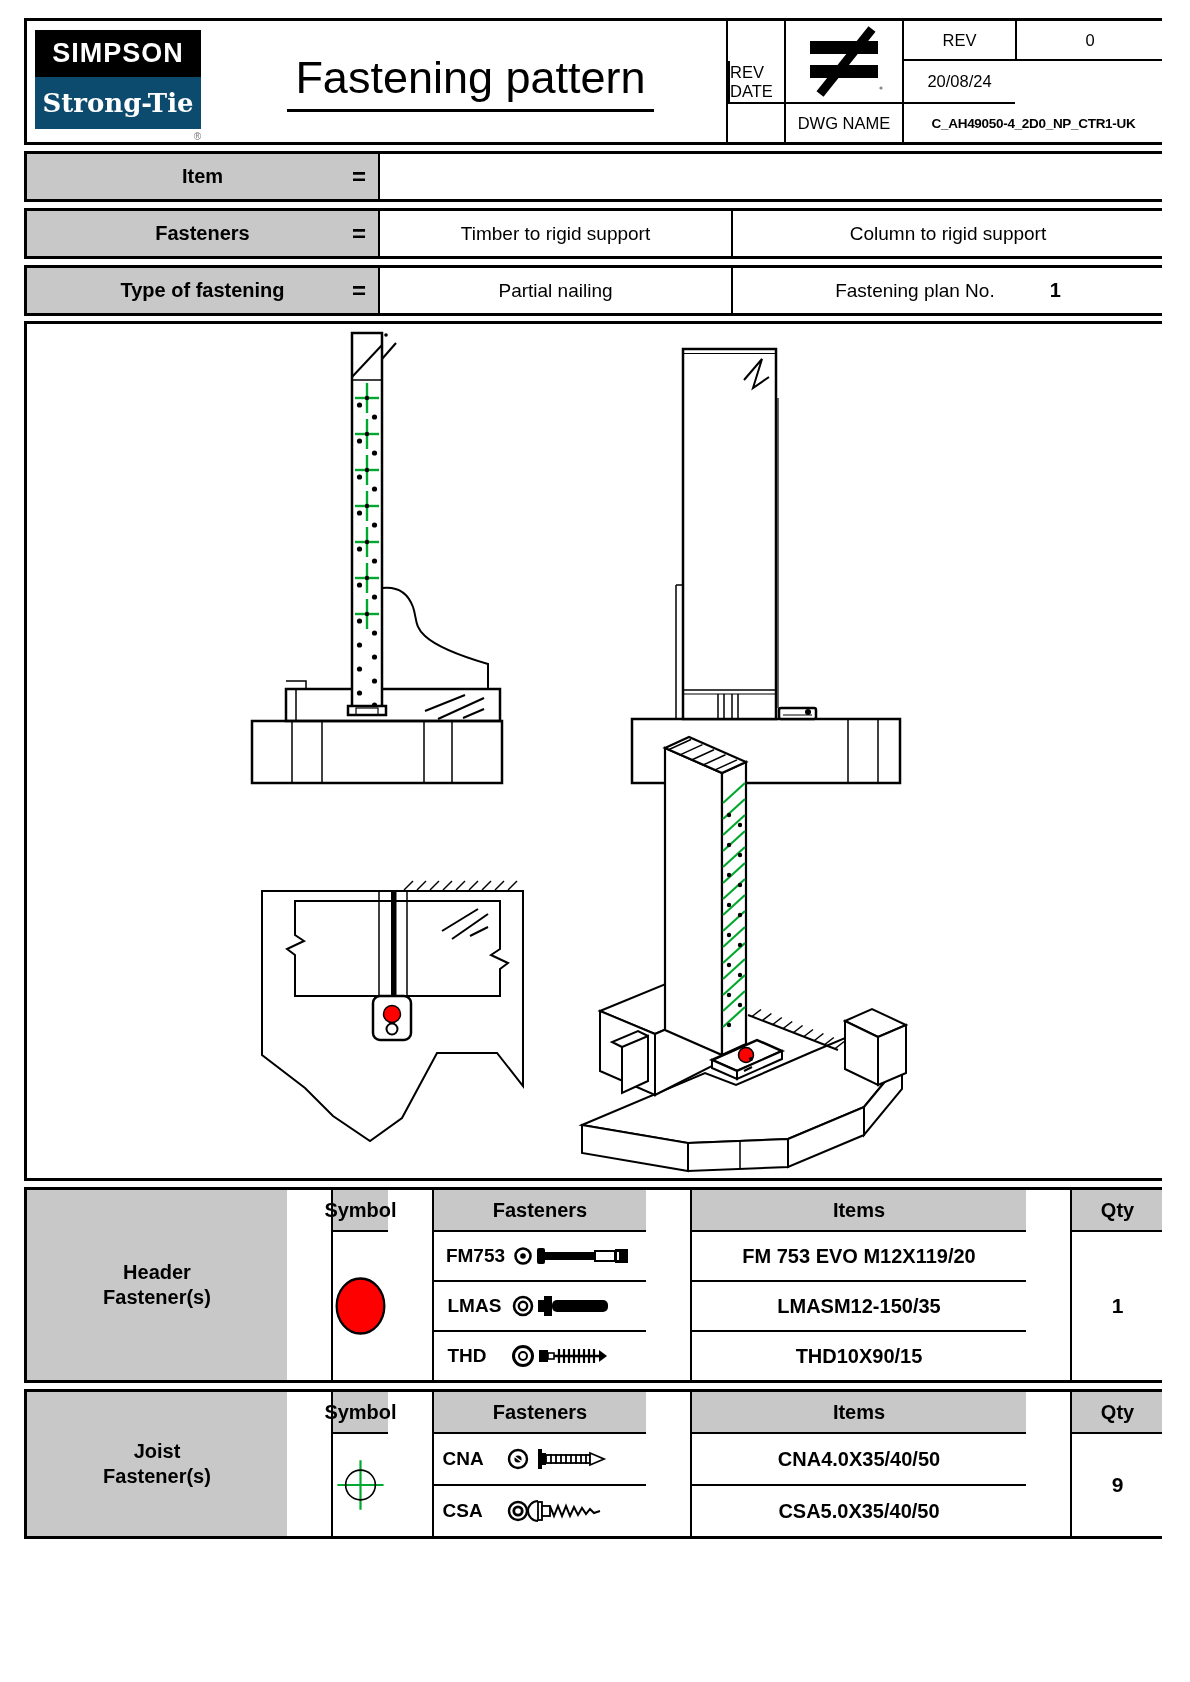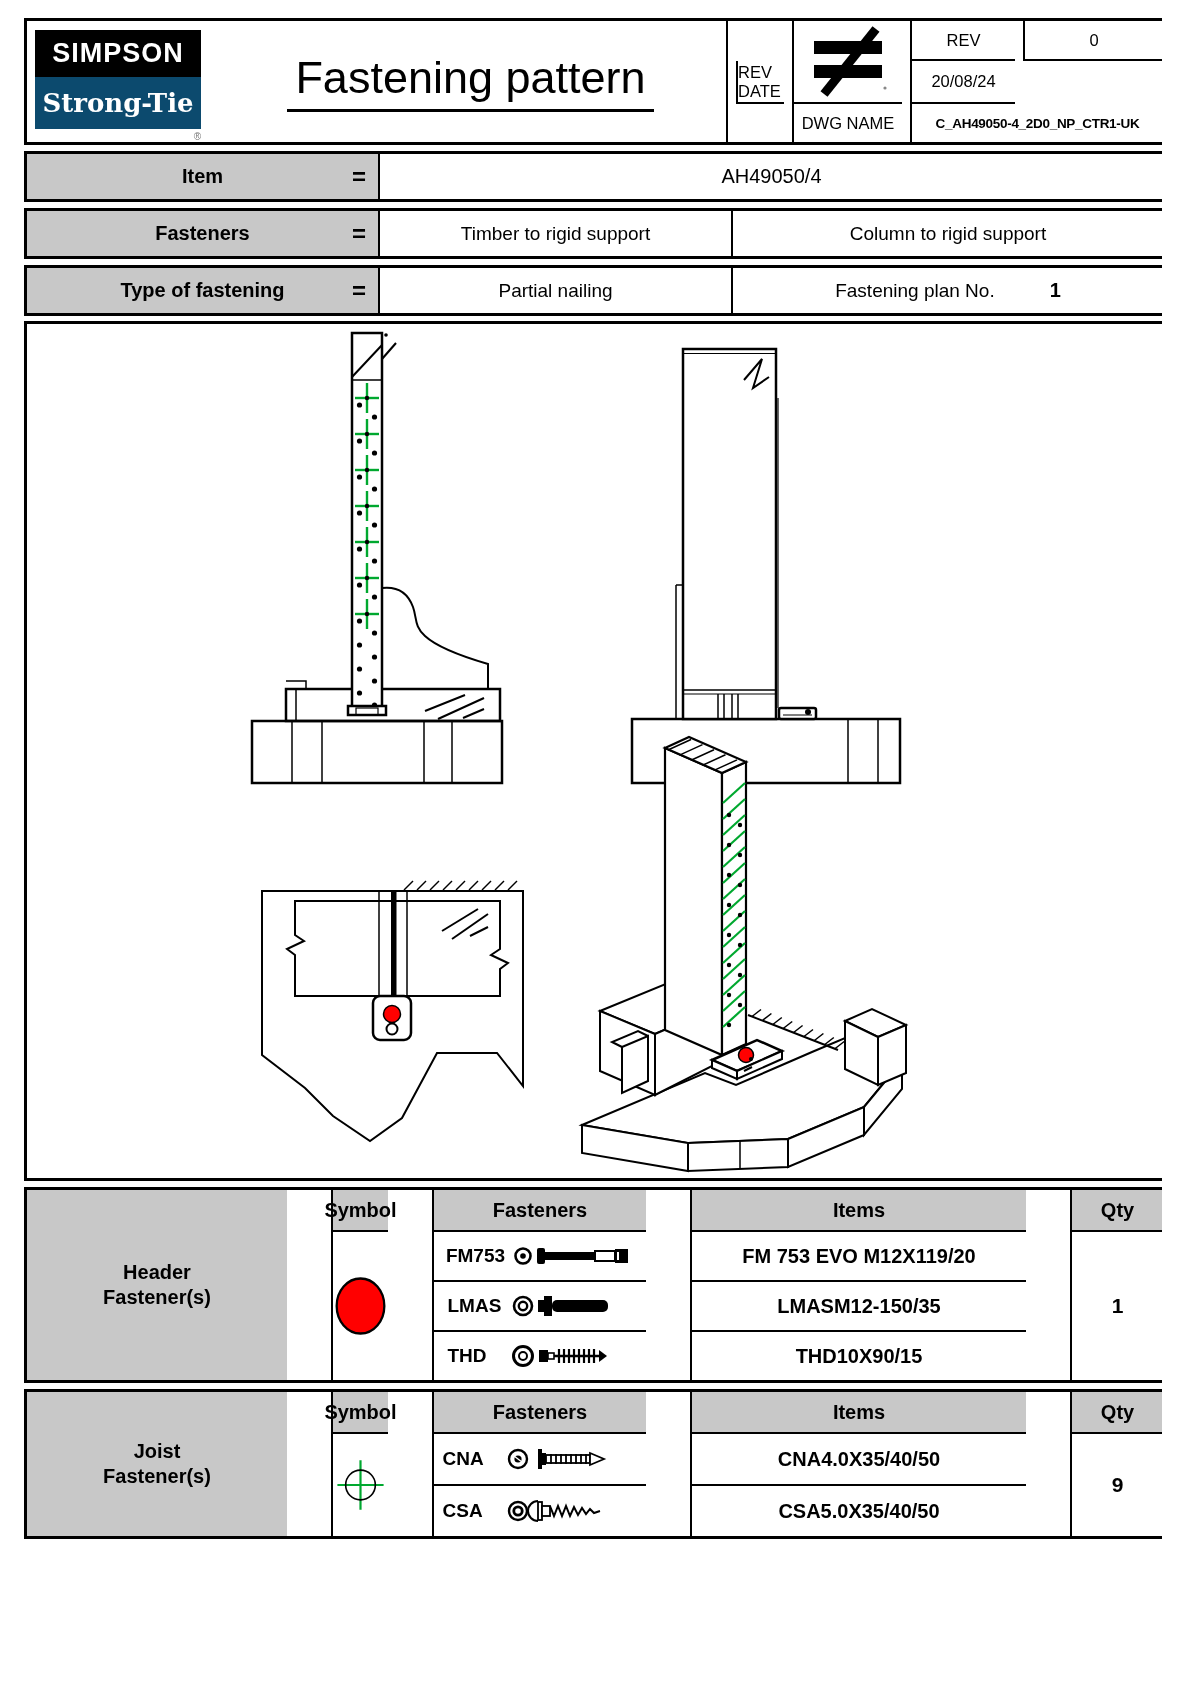--- a/index.html
+++ b/index.html
@@ -12,21 +12,21 @@
   .logo{width:188px;padding:9px 0 0 8px;position:relative;box-sizing:border-box;}
   .logo-black{width:166px;height:47px;background:#000;color:#fff;font-weight:bold;
               font-size:27px;display:flex;align-items:center;justify-content:center;letter-spacing:1px;}
   .logo-orange{width:166px;height:52px;background:#0c4a6e;color:#fff;font-weight:bold;
                font-size:26px;font-family:"DejaVu Serif",serif;display:flex;align-items:center;justify-content:center;}
   .logo-reg{position:absolute;right:14px;bottom:0px;font-size:10px;color:#777;}
   .title-wrap{flex:1;display:flex;align-items:center;justify-content:center;}
   .title{font-size:45px;border-bottom:3px solid #000;padding:0 8px 5px;}
   .tblock{width:435px;border-left:2.5px solid #000;display:grid;
           grid-template-columns:56px 118px 113px 1fr;grid-template-rows:40px 43px 1fr;}
-  .tb{display:flex;align-items:center;justify-content:center;font-size:16.5px;box-sizing:border-box;margin-left:8px;}
+  .tb{display:flex;align-items:center;justify-content:center;font-size:16.5px;box-sizing:border-box;}
   .bl{border-left:2.5px solid #000;} .bb{border-bottom:2.5px solid #000;}
   .tb-sym{grid-column:2;grid-row:1/3;}
   .tb-dwg-lab{grid-column:2;grid-row:3;}
   .tb-dwg-val{grid-column:3/5;grid-row:3;font-size:13.5px;font-weight:bold;letter-spacing:-0.3px;}
   
   .irow{margin-top:6px;height:51px;display:grid;}
   .irow.r1{grid-template-columns:353px 1fr;}
   .irow.r23{grid-template-columns:353px 353px 1fr;}
   .ilabel{background:#C8C8C8;border-right:2.5px solid #000;position:relative;display:flex;
           align-items:center;justify-content:center;font-weight:bold;font-size:20px;}
@@ -84,21 +84,20 @@
         <div class="tb bl tb-dwg-lab">DWG NAME</div>
         <div class="tb bl tb-dwg-val">C_AH49050-4_2D0_NP_CTR1-UK</div>
       </div>
     </div>
 
     <div class="box irow r1">
       <div class="ilabel">
         <span>Item</span>
         <span class="ieq">=</span>
       </div>
-      <div class="ival" style="font-size:20px;">AH49050/4</div>
     </div>
 
     <div class="box irow r23">
       <div class="ilabel">
         <span>Fasteners</span>
         <span class="ieq">=</span>
       </div>
       <div class="ival mid">Timber to rigid support</div>
       <div class="ival">Column to rigid support</div>
     </div>

